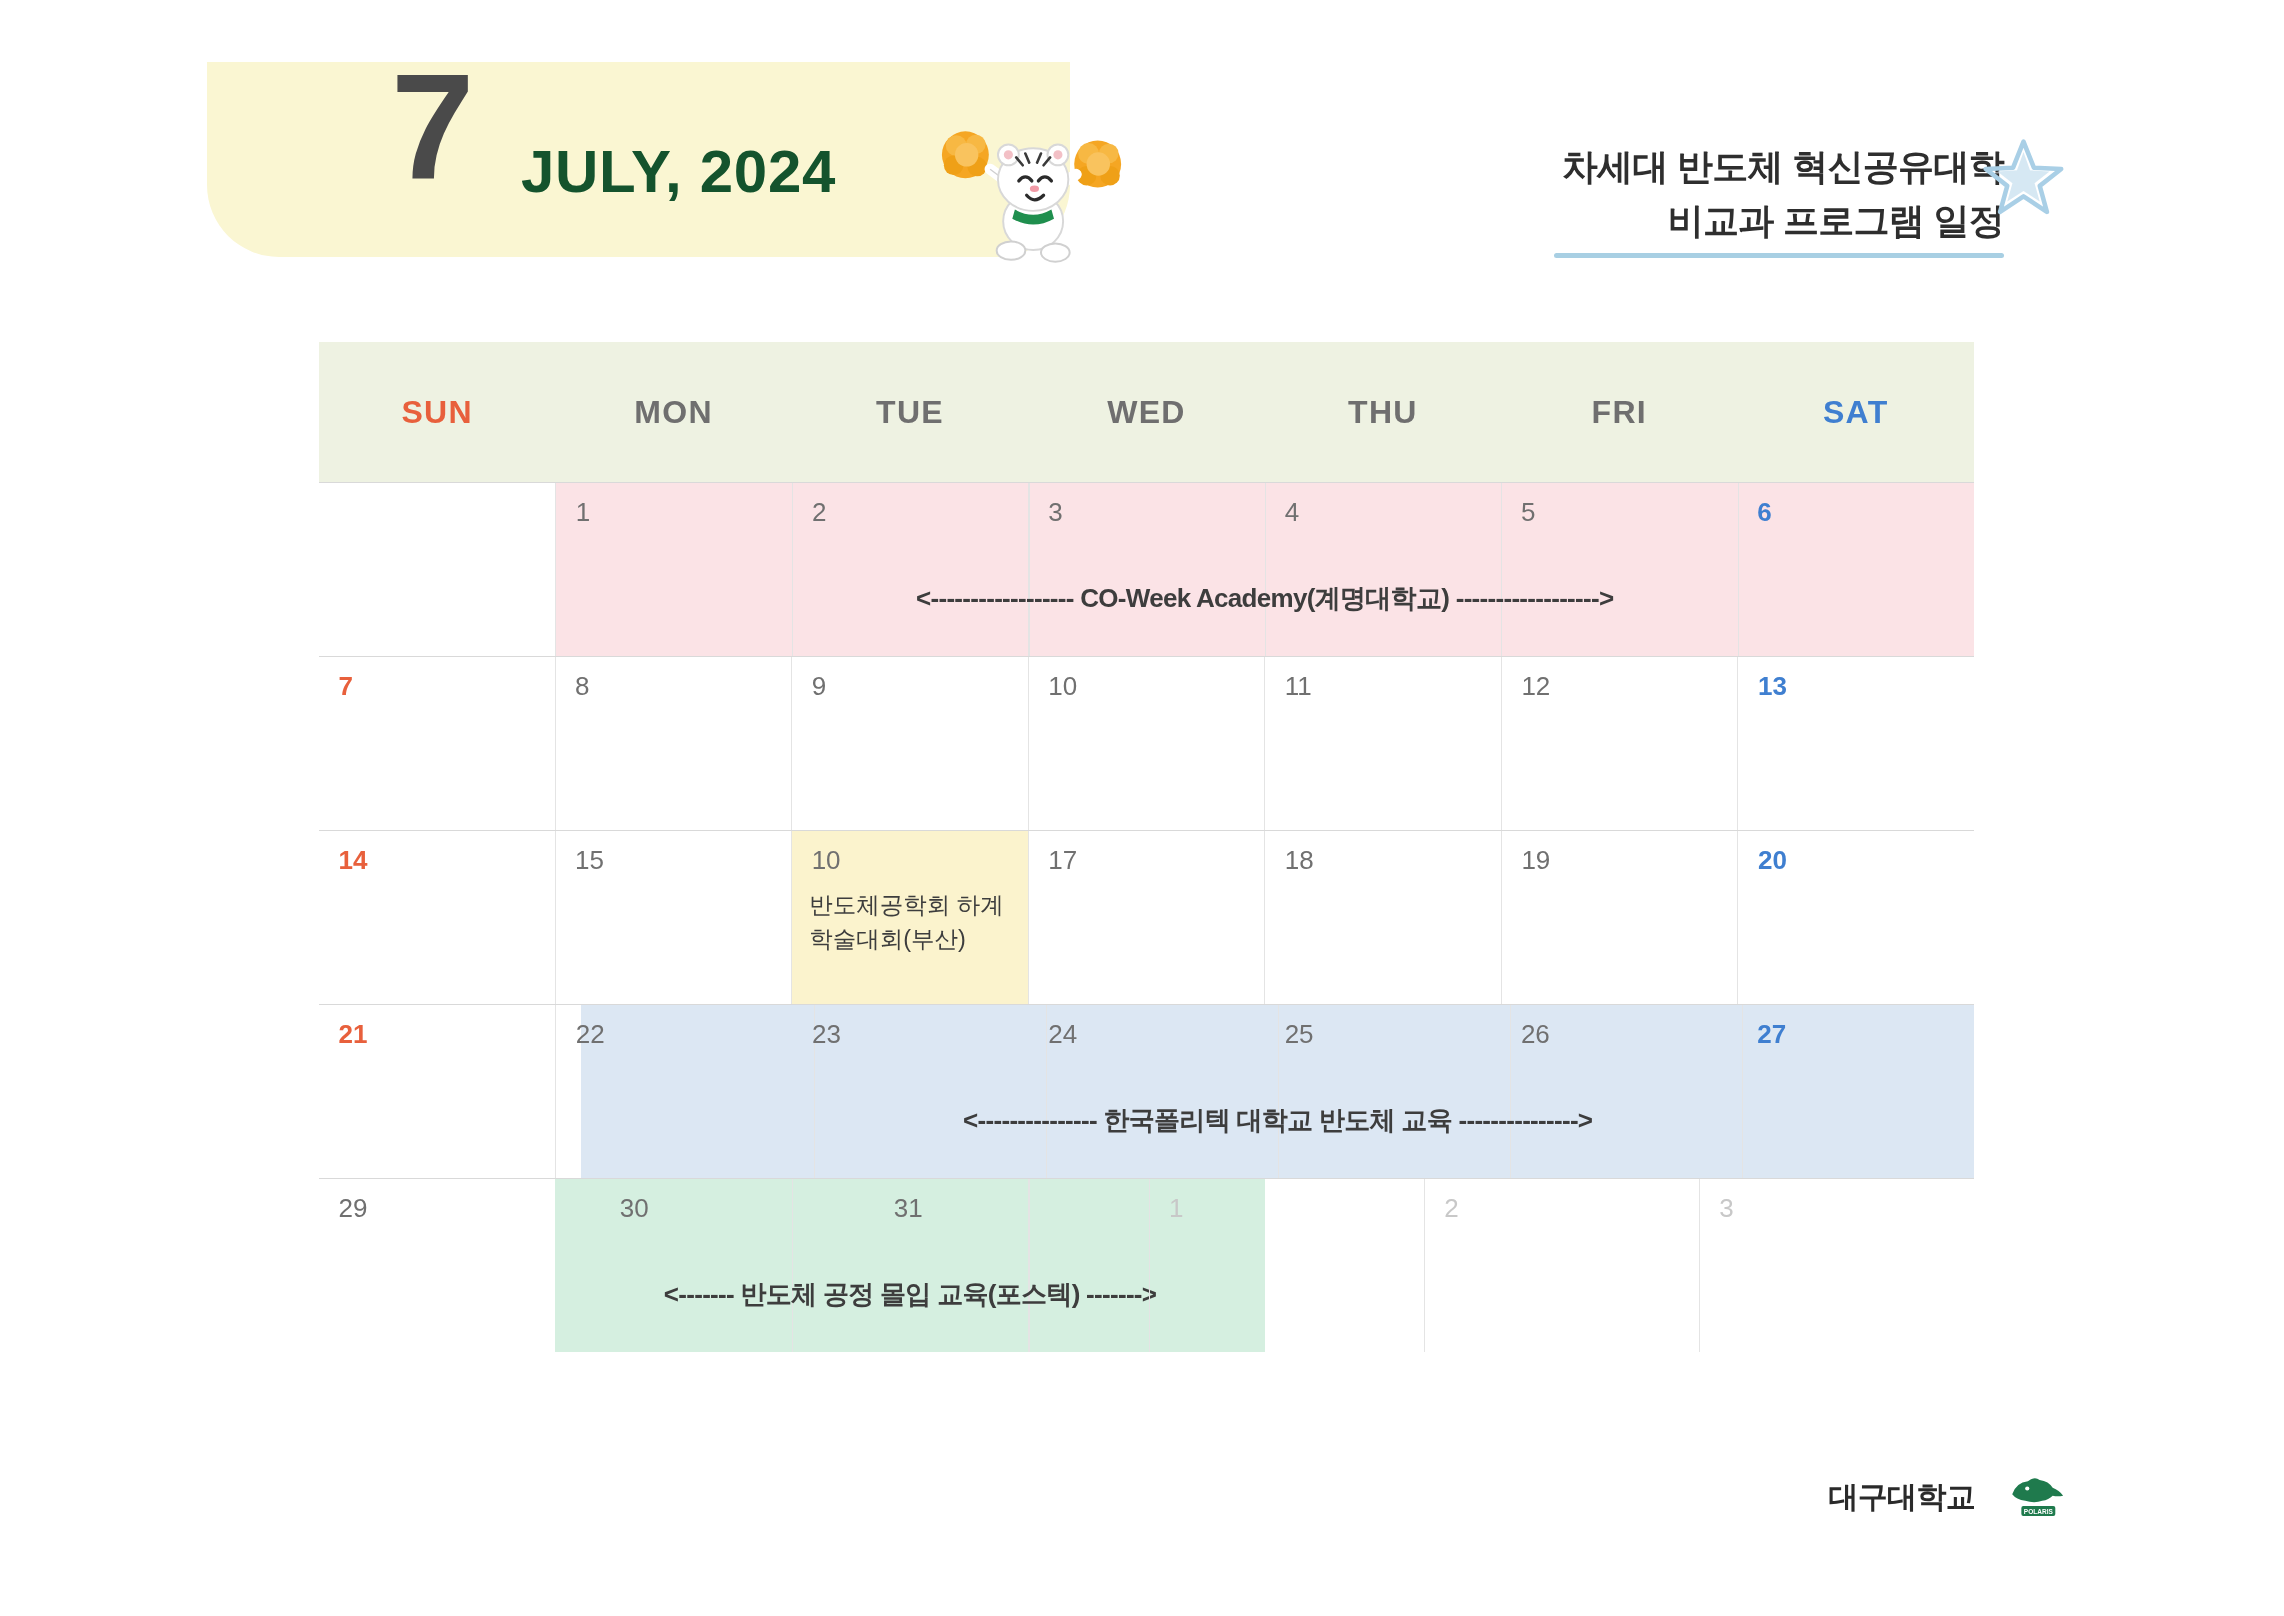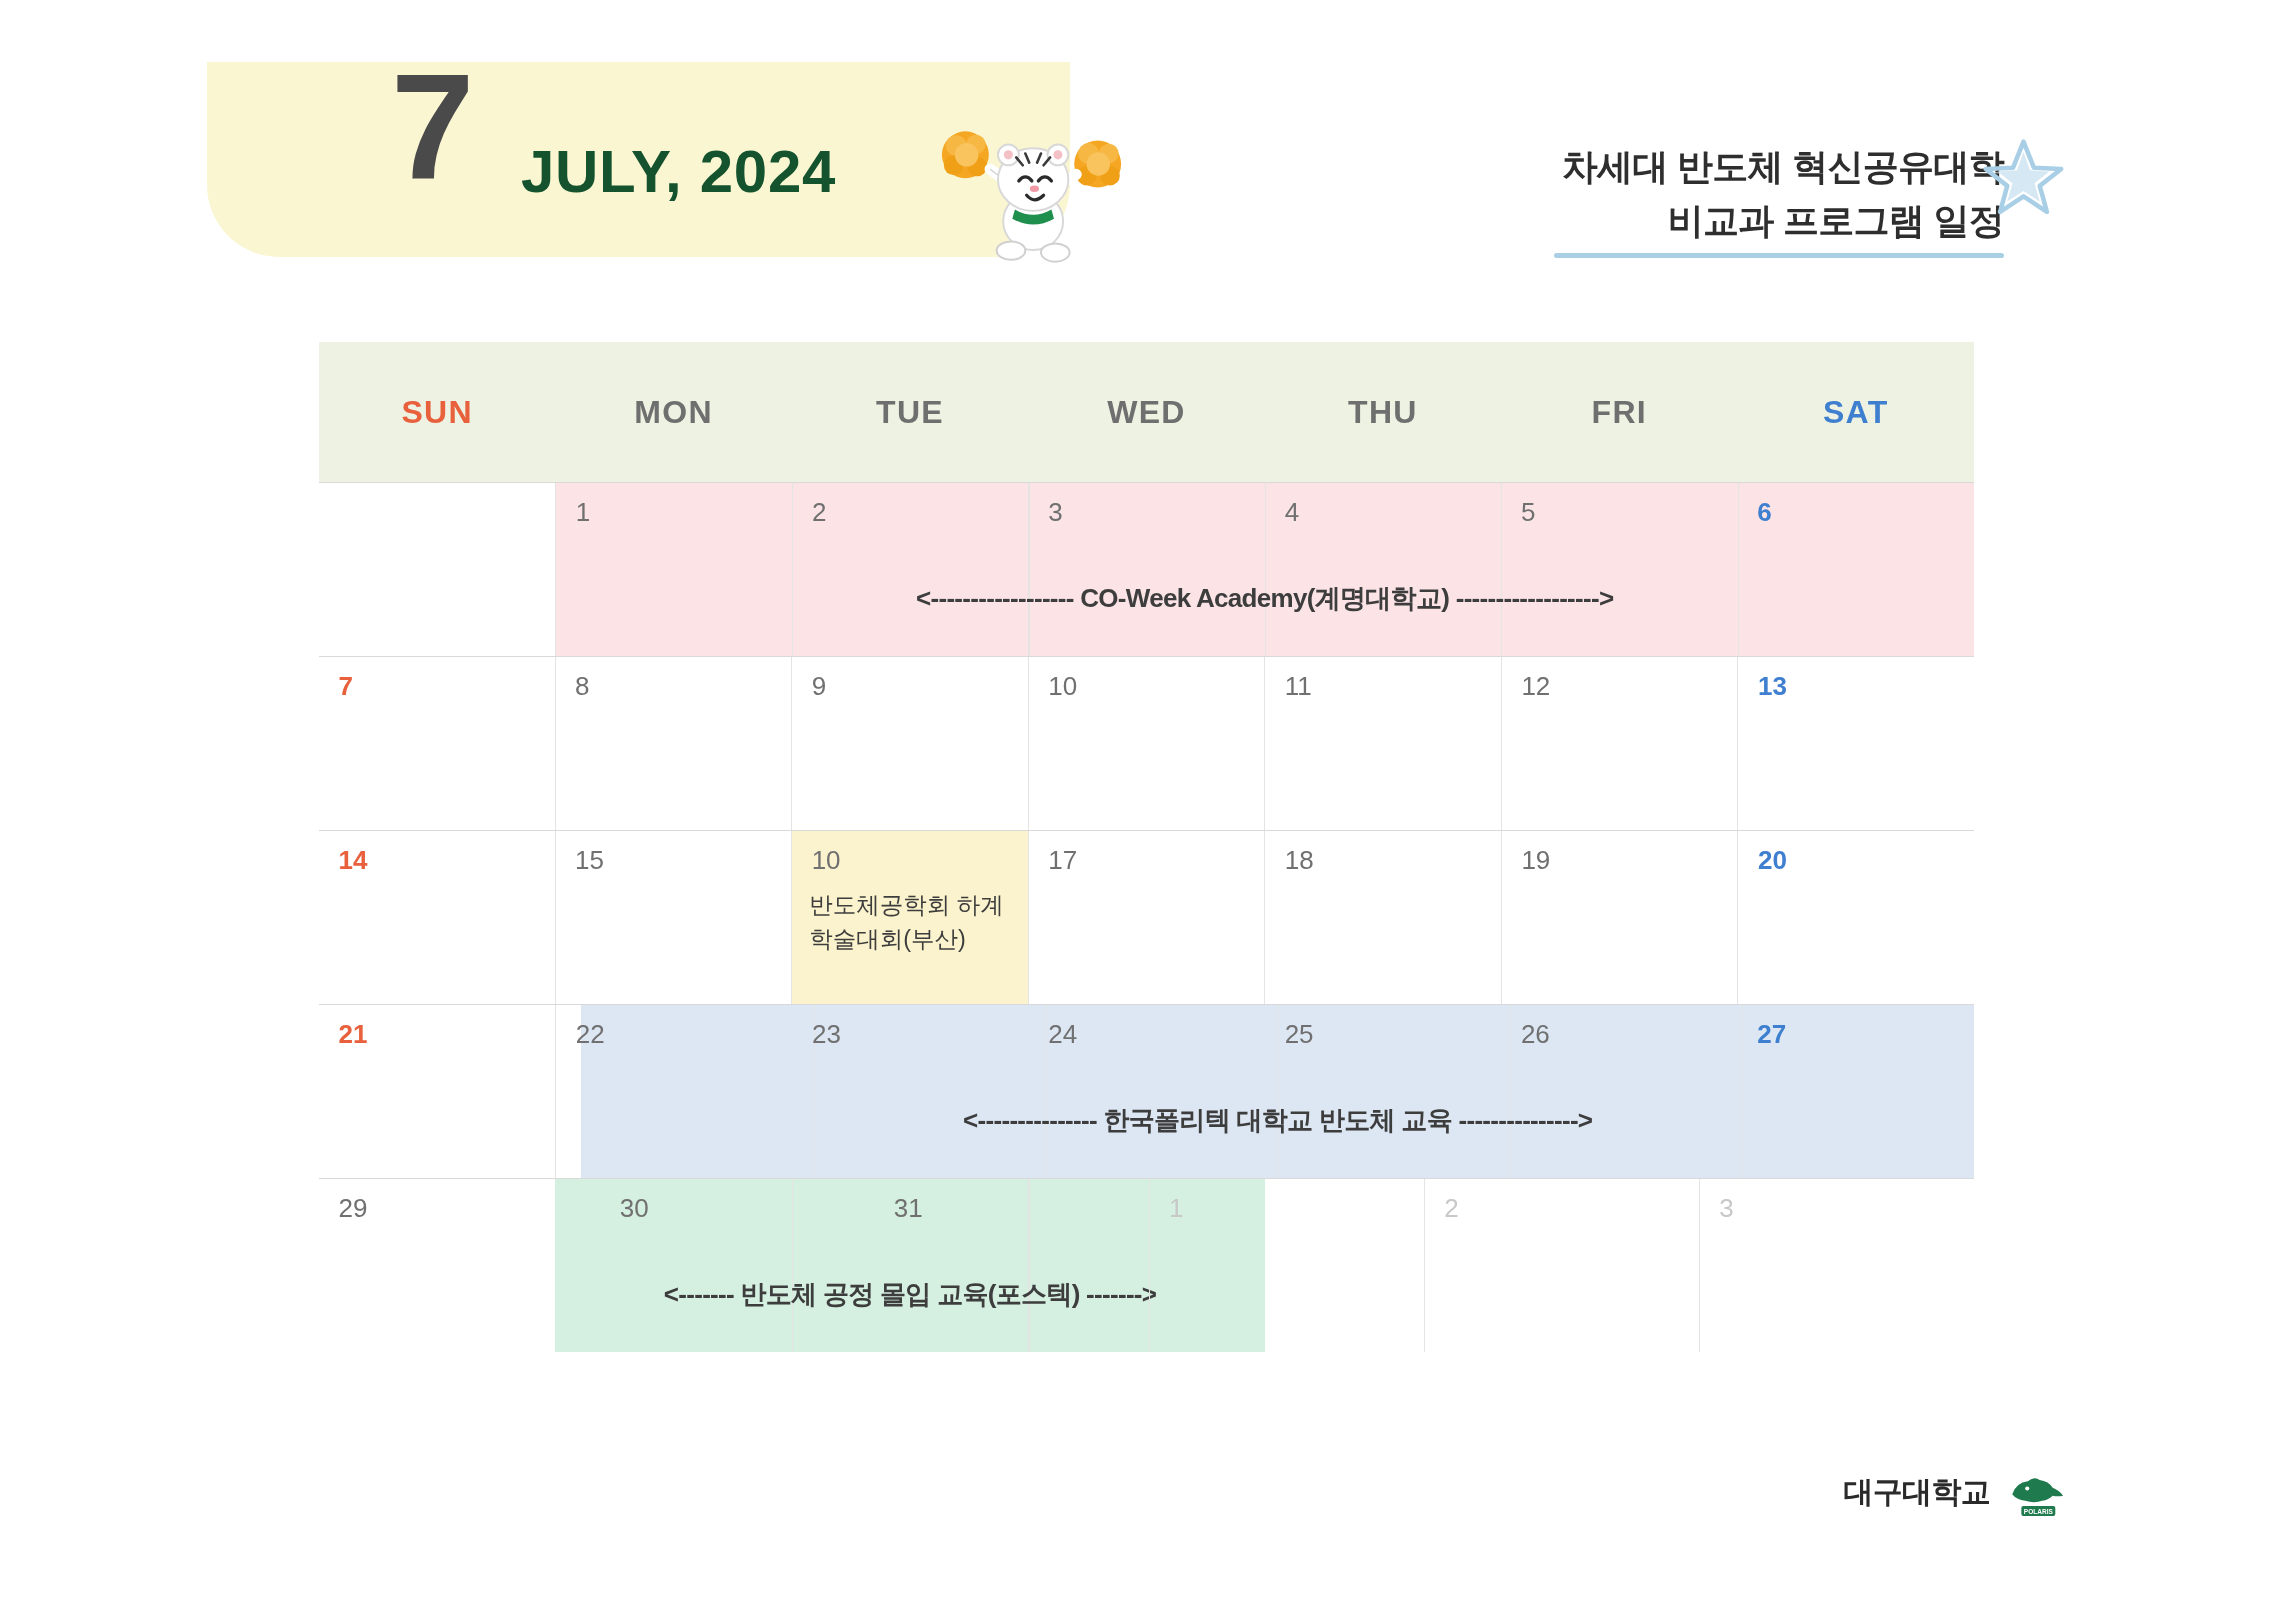--- a/index.html
+++ b/index.html
@@ -207,22 +207,22 @@
     width: 1.3px;
     background: #e4e4e4;
   }
 
   
   .footer {
     position: absolute;
     right: 215px;
     bottom: 98px;
     display: flex;
-    align-items: flex-start;
-    gap: 17px;
+    align-items: flex-end;
+    gap: 32px;
   }
   .footer-text {
     font-size: 30px;
     font-weight: bold;
     color: #2a2a2a;
     letter-spacing: -0.7px;
   }
   .footer-logo {
     width: 62px;
     height: 46px;

